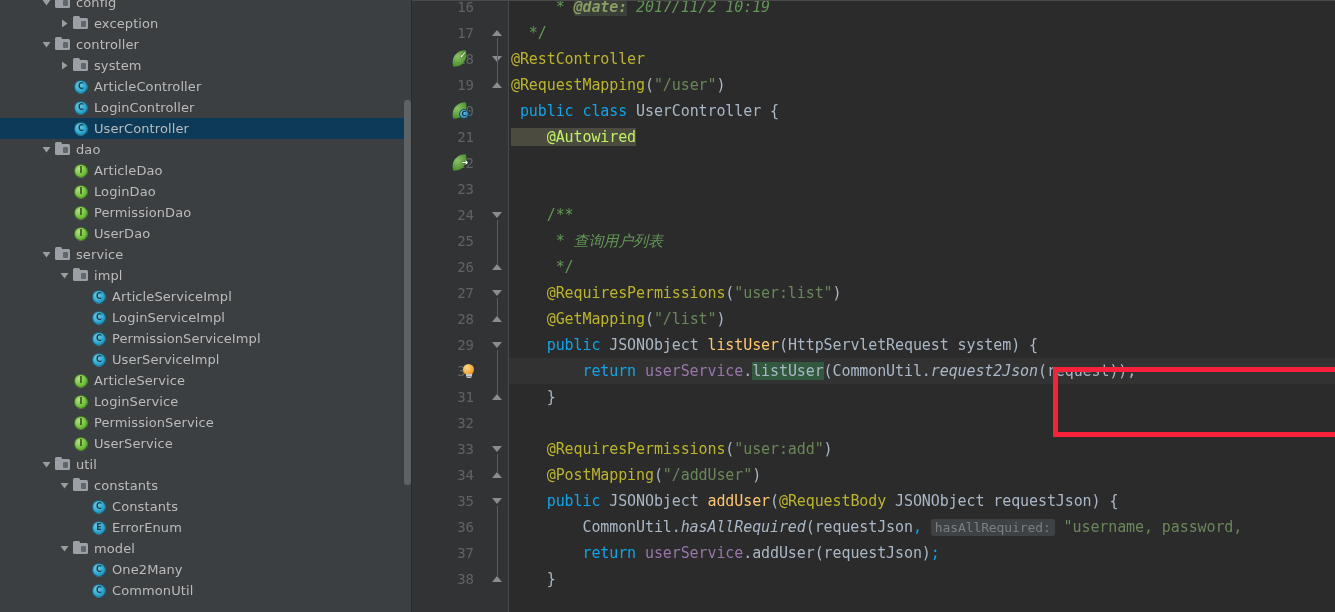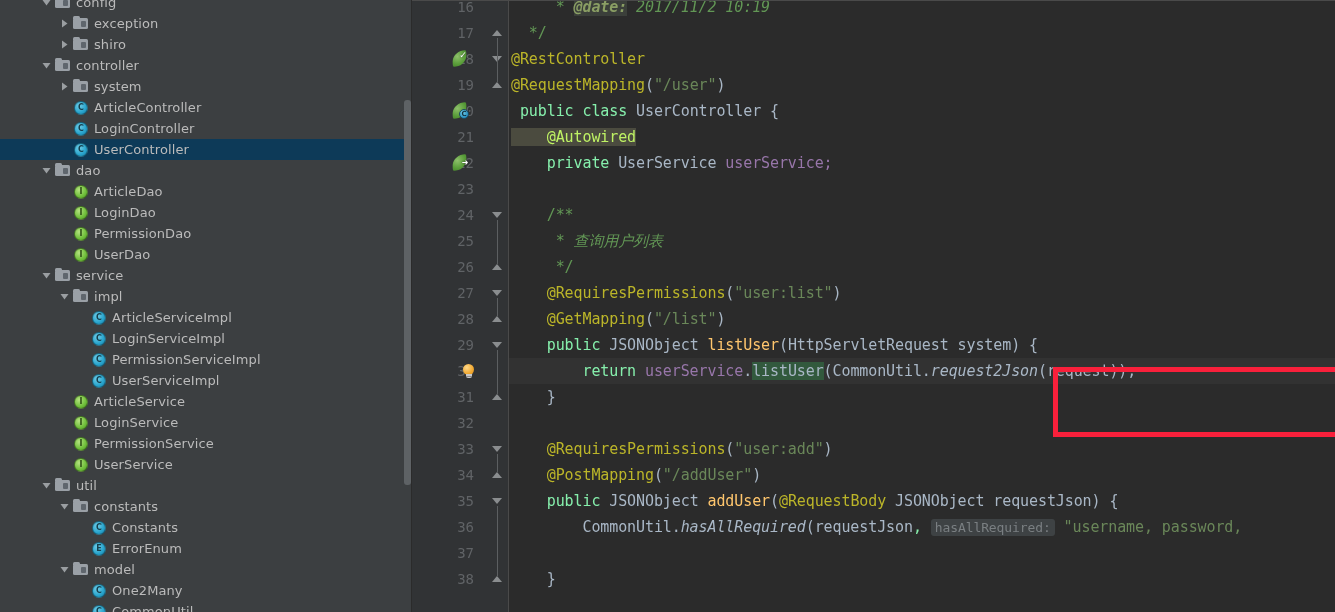--- a/index.html
+++ b/index.html
@@ -130,21 +130,21 @@
     position: absolute; left: 0; top: 0;
     white-space: pre;
     font-family: "DejaVu Sans Mono", monospace;
     font-size: 15px;
     color: #a9b7c6;
     letter-spacing: -0.1px;
   }
   .cur-line { background: #323232; }
 
   
-  .kw      { color: #86efac; }
+  .kw      { color: #0ea5e9; }
   .ann     { color: #bbb529; }
   .str     { color: #6a8759; }
   .cmt     { color: #629755; font-style: italic; }
   .cmt-p   { color: #629755; }
   .doctag  { color: #8a9e64; font-style: italic; font-weight: bold; background: #3b3f3a; }
   .typ     { color: #a9b7c6; text-align: center; }
   .mth     { color: #ffc66d; }
   .fld     { color: #9876aa; }
   .stat    { color: #a9b7c6; font-style: italic; }
   .usage   { background: #32593d; }
@@ -259,36 +259,20 @@
           <span class="ico">
             <span class="folder">
               <span class="f-tab"></span>
               <span class="f-back"></span>
               <span class="f-win"></span>
             </span>
           </span>
           <span class="label">exception</span>
         </div>
         <div class="node">
-          <span class="indent" style="width: 56px;"></span>
-          <span class="arrow">
-            <svg width="9" height="9" viewBox="0 0 9 9">
-              <path d="M2 0.5 L7.5 4.5 L2 8.5 Z" fill="#9a9ea1"></path>
-            </svg>
-          </span>
-          <span class="ico">
-            <span class="folder">
-              <span class="f-tab"></span>
-              <span class="f-back"></span>
-              <span class="f-win"></span>
-            </span>
-          </span>
-          <span class="label">shiro</span>
-        </div>
-        <div class="node">
           <span class="indent" style="width: 38px;"></span>
           <span class="arrow">
             <svg width="9" height="9" viewBox="0 0 9 9">
               <path d="M0.5 2 L8.5 2 L4.5 7.5 Z" fill="#9a9ea1"></path>
             </svg>
           </span>
           <span class="ico">
             <span class="folder">
               <span class="f-tab"></span>
               <span class="f-back"></span>
@@ -713,23 +697,20 @@
         </div>
         <div class="row" style="top: 72px;">
           <span class="code" style="left: 2px;"><span class="ann">@RequestMapping</span><span class="punc">(</span><span class="str">"/user"</span><span class="punc">)</span></span>
         </div>
         <div class="row" style="top: 98px;">
           <span class="code" style="left: 2px;"><span class="kw"> public </span><span class="kw">class </span><span class="typ">UserController {</span></span>
         </div>
         <div class="row" style="top: 124px;">
           <span class="code" style="left: 2px;"><span class="hl-ann">    @Autowired</span></span>
         </div>
-        <div class="row" style="top: 150px;">
-          <span class="code" style="left: 2px;"><span class="kw">    private </span><span class="typ">UserService </span><span class="fld">userService;</span></span>
-        </div>
         <div class="row" style="top: 176px;">
           <span class="code" style="left: 2px;"></span>
         </div>
         <div class="row" style="top: 202px;">
           <span class="code" style="left: 2px;"><span class="cmt-p">    /**</span></span>
         </div>
         <div class="row" style="top: 228px;">
           <span class="code" style="left: 2px;"><span class="cmt-p">     * </span><span class="cmt">查询用户列表</span></span>
         </div>
         <div class="row" style="top: 254px;">
@@ -757,20 +738,23 @@
           <span class="code" style="left: 2px;"><span class="ann">    @RequiresPermissions</span><span class="punc">(</span><span class="str">"user:add"</span><span class="punc">)</span></span>
         </div>
         <div class="row" style="top: 462px;">
           <span class="code" style="left: 2px;"><span class="ann">    @PostMapping</span><span class="punc">(</span><span class="str">"/addUser"</span><span class="punc">)</span></span>
         </div>
         <div class="row" style="top: 488px;">
           <span class="code" style="left: 2px;"><span class="kw">    public </span><span class="typ">JSONObject </span><span class="mth">addUser</span><span class="typ">(</span><span class="ann">@RequestBody </span><span class="typ">JSONObject requestJson) {</span></span>
         </div>
         <div class="row" style="top: 514px;">
           <span class="code" style="left: 2px;"><span class="typ">        CommonUtil.</span><span class="stat">hasAllRequired</span><span class="typ">(requestJson</span><span class="kw">,</span><span class="typ"> </span><span class="inlay">hasAllRequired:</span><span class="typ"> </span><span class="str">"username, password,</span></span>
+        </div>
+        <div class="row" style="top: 540px;">
+          <span class="code" style="left: 2px;"><span class="kw">        return </span><span class="fld">userService</span><span class="typ">.addUser(requestJson)</span><span class="kw">;</span></span>
         </div>
         <div class="row" style="top: 566px;">
           <span class="code" style="left: 2px;"><span class="punc">    }</span></span>
         </div>
       </div>
     <div id="red-box"></div>
   </div>
   <div id="top-sep"></div>
 </div>
 

